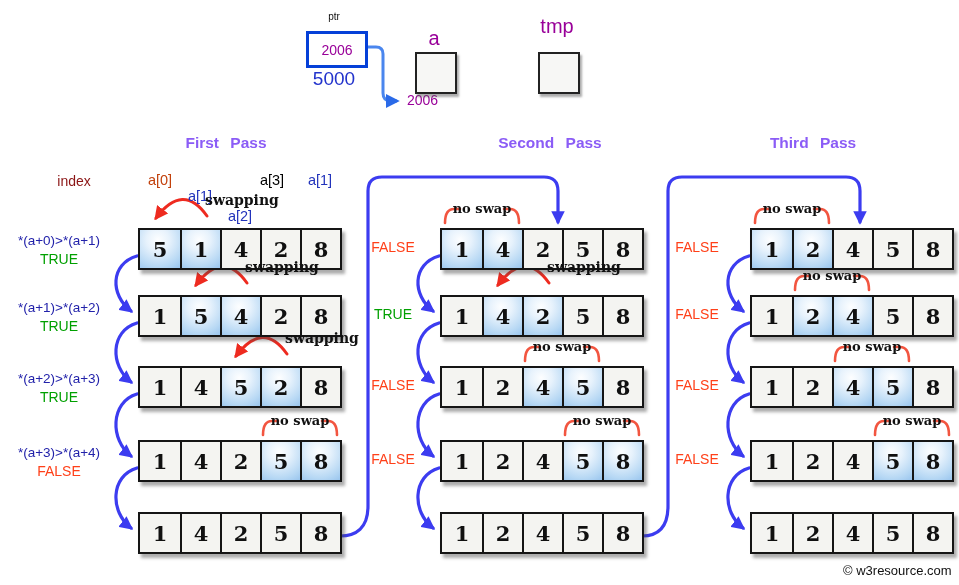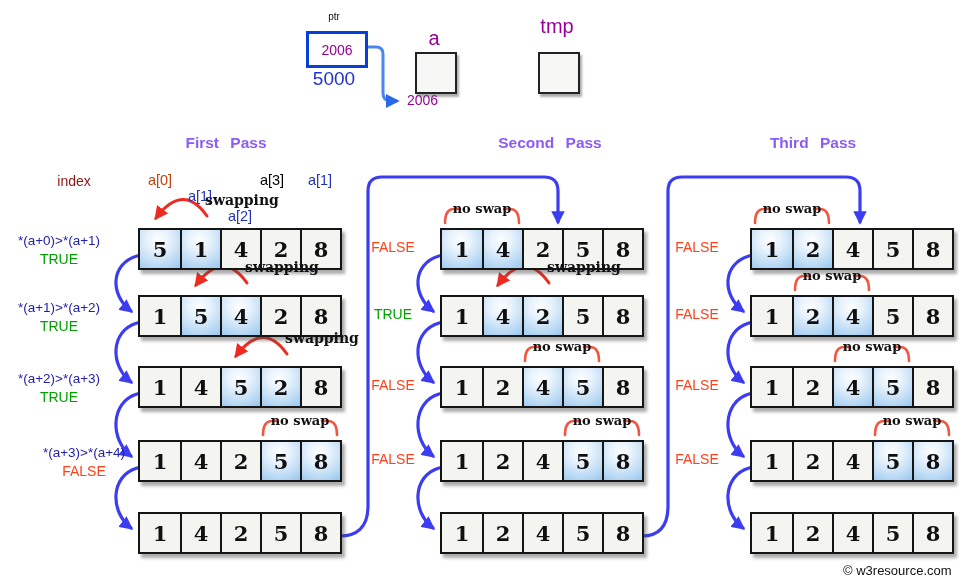--- a/index.html
+++ b/index.html
@@ -150,21 +150,21 @@
         <div class="result" style="color: rgb(0, 160, 0);">TRUE</div>
       </div>
       <div class="abs anno" style="left: 285px; top: 330px;">swapping</div>
       <div class="abs row" style="left: 138px; top: 440px;">
         <div class="cell">1</div>
         <div class="cell">4</div>
         <div class="cell">2</div>
         <div class="cell hl">5</div>
         <div class="cell hl">8</div>
       </div>
-      <div class="abs cond-wrap" style="left: 0px; top: 444px; margin-left: 25px;">
+      <div class="abs cond-wrap" style="left: 0px; top: 444px;">
         <div class="cond">*(a+3)&gt;*(a+4)</div>
         <div class="result" style="color: rgb(255, 64, 25);">FALSE</div>
       </div>
       <div class="abs noswap-text" style="left: 300px; top: 413px;">no swap</div>
       <div class="abs row" style="left: 138px; top: 512px;">
         <div class="cell">1</div>
         <div class="cell">4</div>
         <div class="cell">2</div>
         <div class="cell">5</div>
         <div class="cell">8</div>

